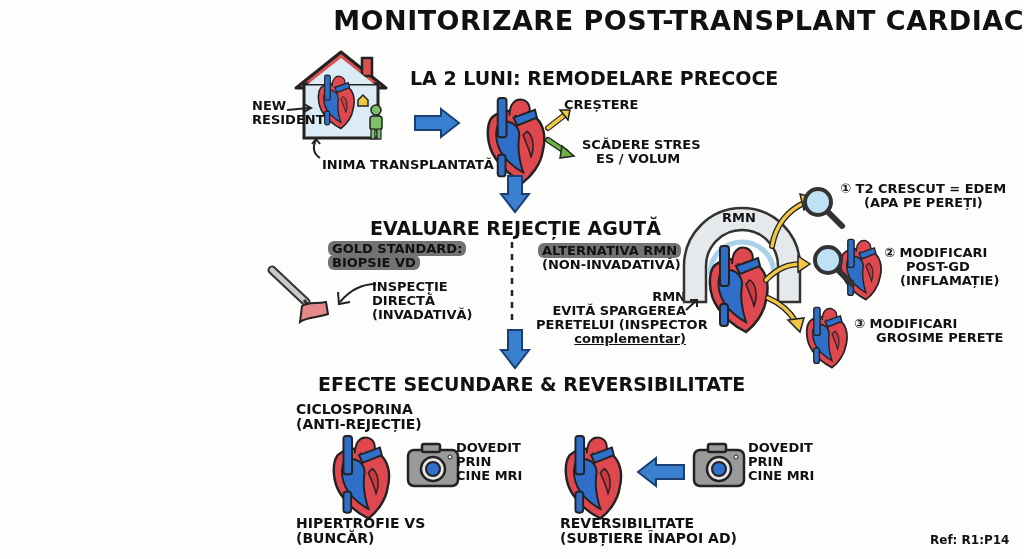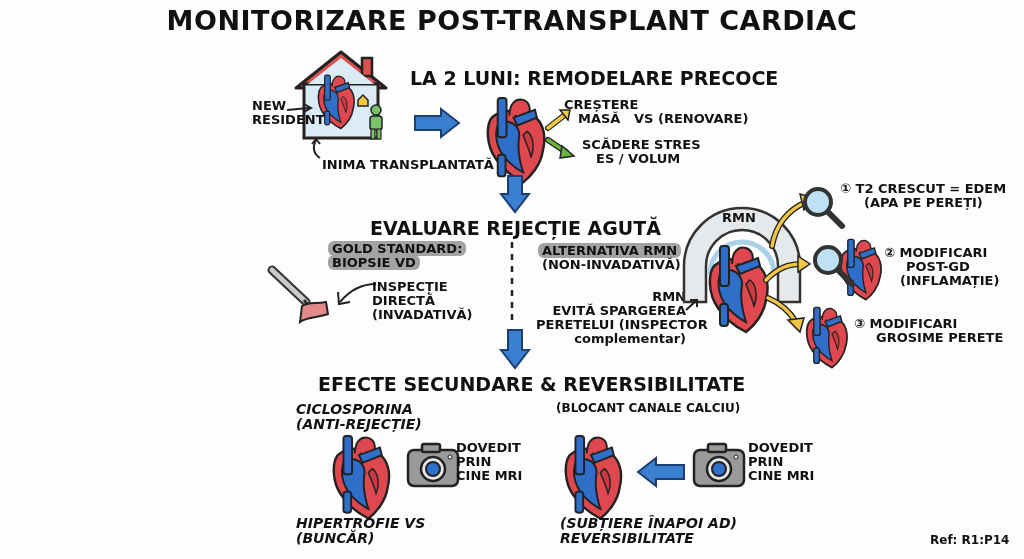--- a/index.html
+++ b/index.html
@@ -5,28 +5,28 @@
   html, body { margin: 0; padding: 0; }
   body {
     width: 1024px; height: 559px; overflow: hidden;
     background: #fdfdfc;
     font-family: "DejaVu Sans", sans-serif;
     color: #111;
     position: relative;
   }
   .abs { position: absolute; }
   .t { font-weight: bold; text-transform: uppercase; line-height: 1.08; white-space: nowrap; }
-  .title { left: 0; width: 1024px; top: 6px; text-align: center; font-size: 27px; letter-spacing: 0.5px; }
+  .title { left: 0; width: 1024px; top: 6px; text-align: right; font-size: 27px; letter-spacing: 0.5px; }
   .h2 { font-size: 19px; }
-  .s14 { font-size: 14px; font-style: italic; }
+  .s14 { font-size: 14px; }
   .s13 { font-size: 13px; }
   .s12 { font-size: 12px; }
   .center { text-align: left; }
-  .hl { background: #a3a3a3; border-radius: 6px; padding: 0 4px; }
-  .lower { text-transform: none; }
+  .hl { background: #737373; border-radius: 6px; padding: 0 4px; }
+  .lower { text-transform: none; text-decoration: underline; }
   svg { position: absolute; overflow: visible; }
 </style>
 </head>
 <body>
 
 <svg width="0" height="0" style="position:absolute">
   <defs>
     <g id="heart">
       <path d="M8 22 C2 30 2 50 12 64 C20 76 32 84 40 88 C48 82 58 70 60 56 C64 40 60 26 50 20 C44 16 38 18 34 22 C30 14 20 12 8 22 Z" fill="#e0484f" stroke="#222" stroke-width="2.5"></path>
       <path d="M14 30 C10 42 14 56 24 66 C30 72 36 76 40 78 C36 66 34 52 36 40 C36 32 30 26 22 26 Z" fill="#2f6fc9" stroke="#222" stroke-width="2"></path>
@@ -101,21 +101,20 @@
   <polygon points="14,2 24,2 22,12" fill="#f2c744" stroke="#222" stroke-width="1.5"></polygon>
 </svg>
 <svg style="left:546px;top:138px" width="30" height="22">
   <path d="M2 2 L20 14" stroke="#222" stroke-width="6" stroke-linecap="round"></path>
   <path d="M2 2 L20 14" stroke="#69b33e" stroke-width="3.5" stroke-linecap="round"></path>
   <polygon points="16,8 28,18 14,20" fill="#69b33e" stroke="#222" stroke-width="1.5"></polygon>
 </svg>
 
 <div class="abs t s13" style="left:564px;top:98px">
   <div>CREȘTERE</div>
-  <div style="padding-left:14px;white-space:pre">MASĂ   VS (RENOVARE)</div>
 </div>
 <div class="abs t s13" style="left:582px;top:138px">
   <div>SCĂDERE STRES</div>
   <div style="padding-left:14px">ES / VOLUM</div>
 </div>
 
 <svg style="left:500px;top:174px" width="30" height="40">
   <polygon points="8,2 22,2 22,20 29,20 15,38 1,20 8,20" fill="#3b7fd0" stroke="#1c3f73" stroke-width="2"></polygon>
 </svg>
 
@@ -241,36 +240,35 @@
   <div>DOVEDIT</div>
   <div>PRIN</div>
   <div>CINE MRI</div>
 </div>
 <div class="abs t s14 center" style="left:296px;top:516px;width:148px">
   <div>HIPERTROFIE VS</div>
   <div>(BUNCĂR)</div>
 </div>
 
 <div class="abs t center" style="left:556px;top:402px;width:196px">
-  <div class="s12">(BLOCANT CANALE CALCIU)</div>
 </div>
 <svg style="left:562px;top:434px" width="70" height="86">
   <g transform="scale(0.96)">
       <use href="#heart"></use>
     </g>
 </svg>
 <svg style="left:636px;top:456px" width="50" height="32">
   <polygon points="48,9 20,9 20,2 2,16 20,30 20,23 48,23" fill="#3b7fd0" stroke="#1c3f73" stroke-width="2"></polygon>
 </svg>
 <svg style="left:694px;top:442px" width="54" height="46">
   <use href="#camera"></use>
 </svg>
 <div class="abs t s13" style="left:748px;top:441px">
   <div>DOVEDIT</div>
   <div>PRIN</div>
   <div>CINE MRI</div>
 </div>
 <div class="abs t s14 center" style="left:560px;top:516px;width:190px">
+  <div>REVERSIBILITATE</div>
   <div>(SUBȚIERE ÎNAPOI AD)</div>
-  <div>REVERSIBILITATE</div>
 </div>
 
 <div class="abs" style="left:930px;top:533px;font-size:12px;font-weight:bold;">Ref: R1:P14</div>
 
 </body></html>

